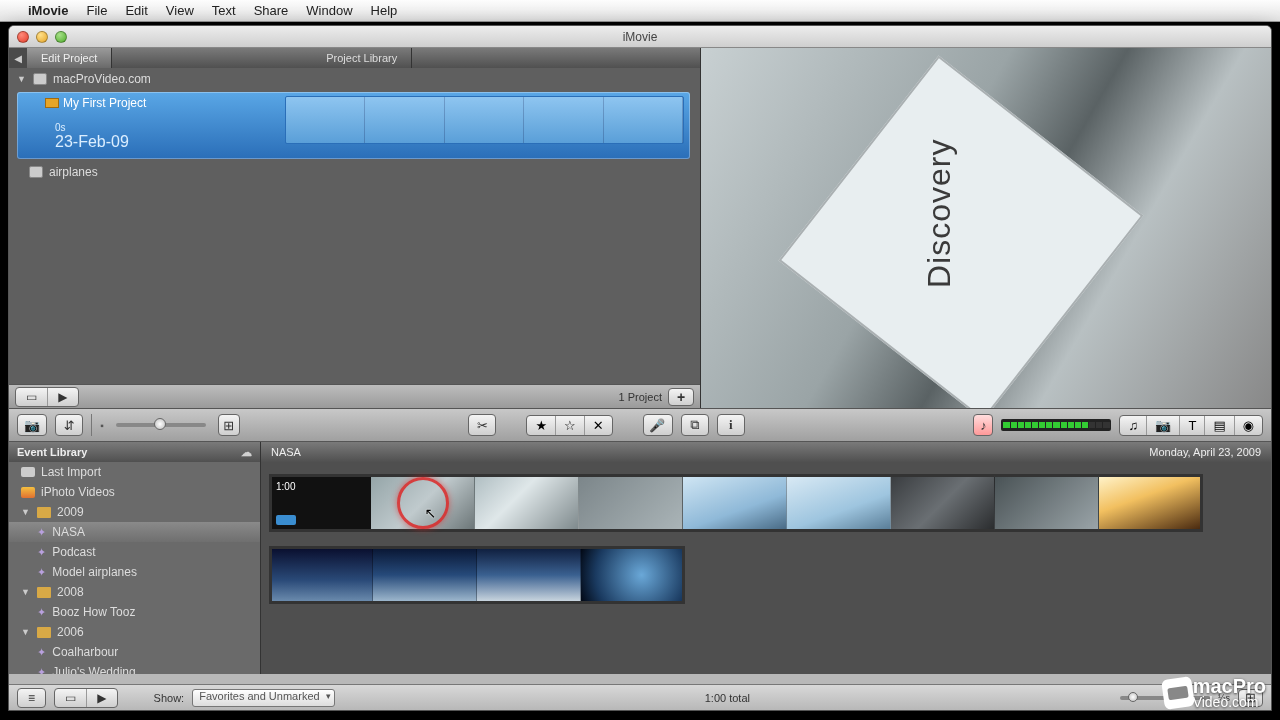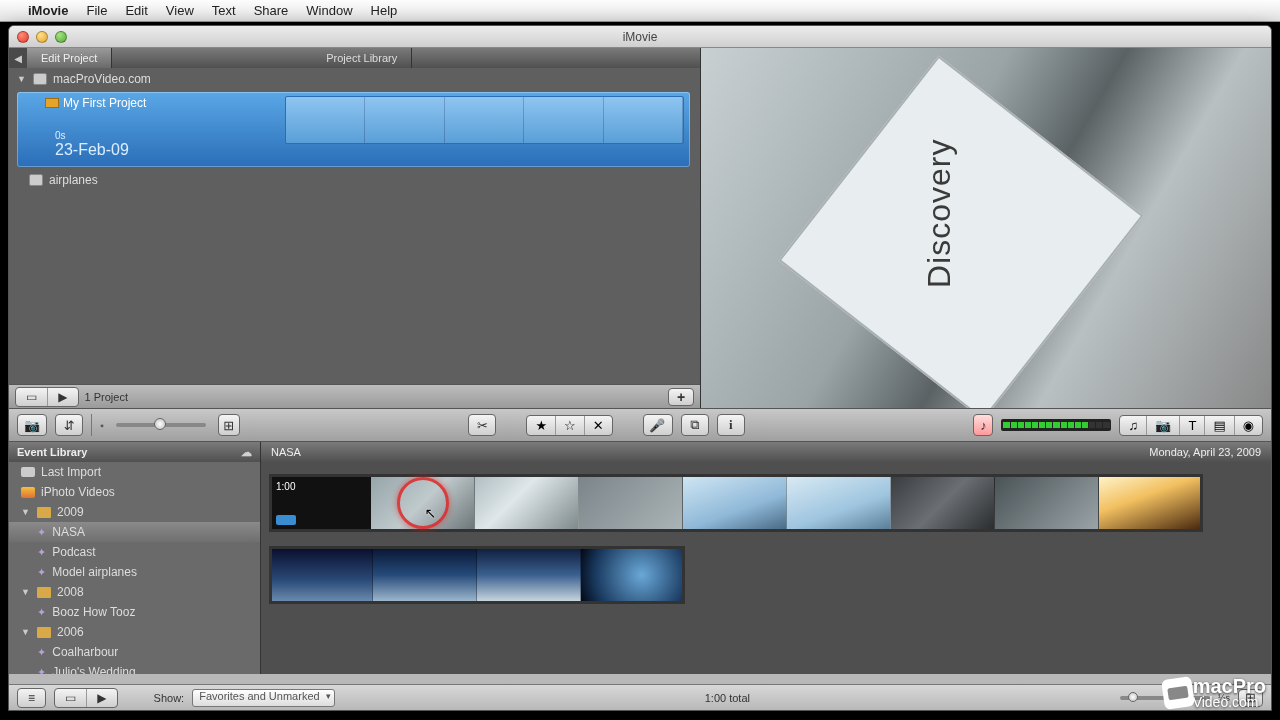--- a/index.html
+++ b/index.html
@@ -30,31 +30,31 @@
   .proj-tabs .arrow { width:18px; display:flex; align-items:center; justify-content:center; background:#4a4a4a; color:#ccc; font-size:10px;}
 
   .proj-list { flex:1; background:#5f5f5f; color:#ddd; font-size:12px; overflow:hidden;}
   .proj-folder { padding:4px 8px 4px 20px; display:flex; align-items:center; gap:6px; background:#5f5f5f;}
   .proj-folder.top { padding-left:8px;}
   .disclose { color:#ccc; font-size:9px; width:10px;}
   .drive-ic { width:14px; height:12px; background:#ccc; border-radius:2px; border:1px solid #888;}
   .proj-selected { background:linear-gradient(#5aa7e6,#2a6eb8); margin:2px 10px 2px 8px; border-radius:3px; padding:4px 6px 8px 28px; color:#fff; box-shadow:inset 0 0 0 1px rgba(255,255,255,.3); display:flex;}
   .proj-sel-left { width:240px;}
   .proj-sel-left .pname{ font-size:12px;}
-  .proj-sel-left .pdur{ font-size:10px; color:#dbeeff; margin-top:20px; margin-left:10px;}
+  .proj-sel-left .pdur{ font-size:10px; color:#dbeeff; margin-top:12px; margin-left:10px;}
   .proj-sel-left .pdate{ font-size:16px; color:#dbeeff; margin-left:10px;}
   .film-ic{ display:inline-block; width:14px; height:10px; background:#e6a528; border:1px solid #a06a10; margin-right:4px; position:relative; top:1px;}
   .proj-filmstrip { flex:1; height:48px; background:linear-gradient(#8ec5f0,#5a9fd8); border:1px solid #2a6eb8; border-radius:2px; display:flex;}
   .proj-filmstrip div{ flex:1; border-right:1px solid rgba(0,0,50,.2);}
 
   .proj-bottom { height:24px; background:linear-gradient(#bdbdbd,#9a9a9a); border-top:1px solid #555; display:flex; align-items:center; padding:0 6px; font-size:11px; color:#333; gap:6px;}
   .btn-seg { display:flex; border:1px solid #666; border-radius:4px; overflow:hidden; background:linear-gradient(#f4f4f4,#cfcfcf);}
   .btn-seg span{ padding:2px 10px; border-right:1px solid #999; font-size:12px; color:#333;}
   .btn-seg span:last-child{border-right:none;}
-  .proj-bottom .cnt{ flex:1; text-align:left; color:#333;}
+  .proj-bottom .cnt{ flex:1; text-align:right; color:#333;}
   .proj-bottom .plus{ width:26px; height:18px; border:1px solid #666; border-radius:4px; background:linear-gradient(#f4f4f4,#cfcfcf); text-align:center; line-height:16px; font-size:14px; font-weight:bold;}
 
   .viewer { width:570px; background:#222; display:flex; align-items:center; justify-content:center; position:relative;}
   .viewer-img { width:100%; height:100%; background:linear-gradient(120deg,#c8d0d2 0%, #9aa4a6 40%, #5a6264 55%, #b8c0c2 70%, #888 100%); position:relative; overflow:hidden;}
   .shuttle-box { position:absolute; left:130px; top:60px; width:260px; height:260px; background:#e8eef0; transform:rotate(-52deg); border:2px solid #aab0b2;}
   .discovery-txt { position:absolute; left:220px; top:240px; transform:rotate(-90deg); transform-origin:left top; font-size:32px; font-family:Arial; color:#3a3a3a; letter-spacing:1px;}
 
   
   .mid-toolbar { height:34px; background:linear-gradient(#c8c8c8,#a0a0a0); border-top:1px solid #555; border-bottom:1px solid #555; display:flex; align-items:center; padding:0 8px; gap:8px;}
   .tb-btn { height:22px; min-width:28px; border:1px solid #666; border-radius:4px; background:linear-gradient(#f4f4f4,#cfcfcf); display:flex; align-items:center; justify-content:center; font-size:13px; color:#333; padding:0 6px;}

